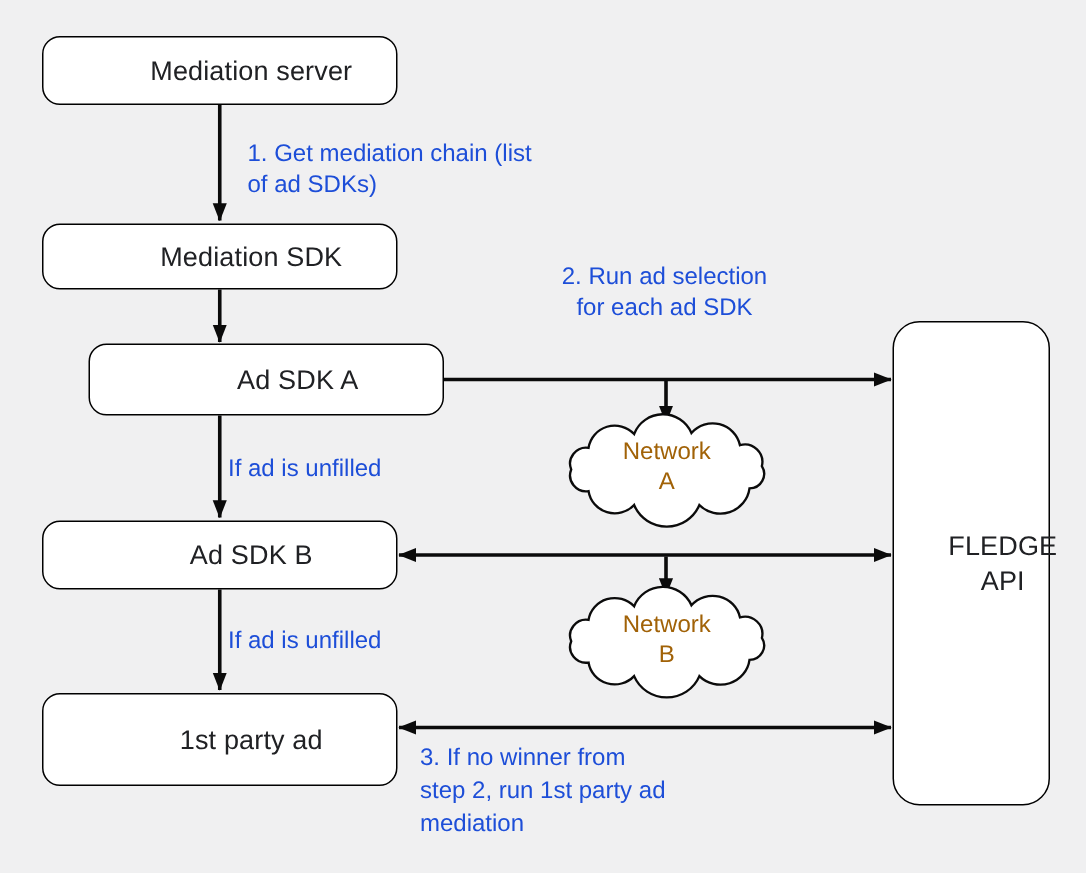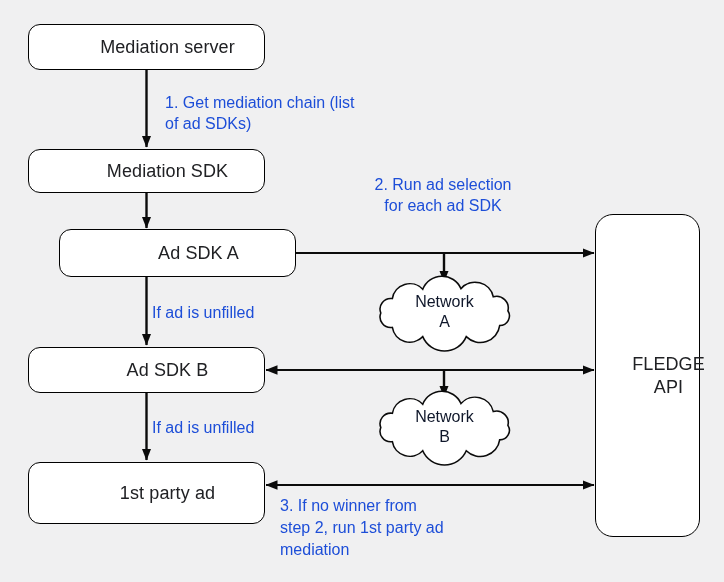--- a/index.html
+++ b/index.html
@@ -44,21 +44,21 @@
   .cloud {
     position: absolute;
     overflow: visible;
   }
   .cloud svg { overflow: visible; display: block; }
   .cloud-label {
     position: absolute;
     text-align: center;
     font-size: 16px;
     line-height: 20px;
-    color: #0f172a;
+    color: #a16207;
   }
   .cloud-label div { white-space: nowrap; }
 </style>
 </head>
 <body>
 
 <div class="canvas">
 
   <svg class="arrow-layer" viewBox="0 0 724 582">
     <defs>

